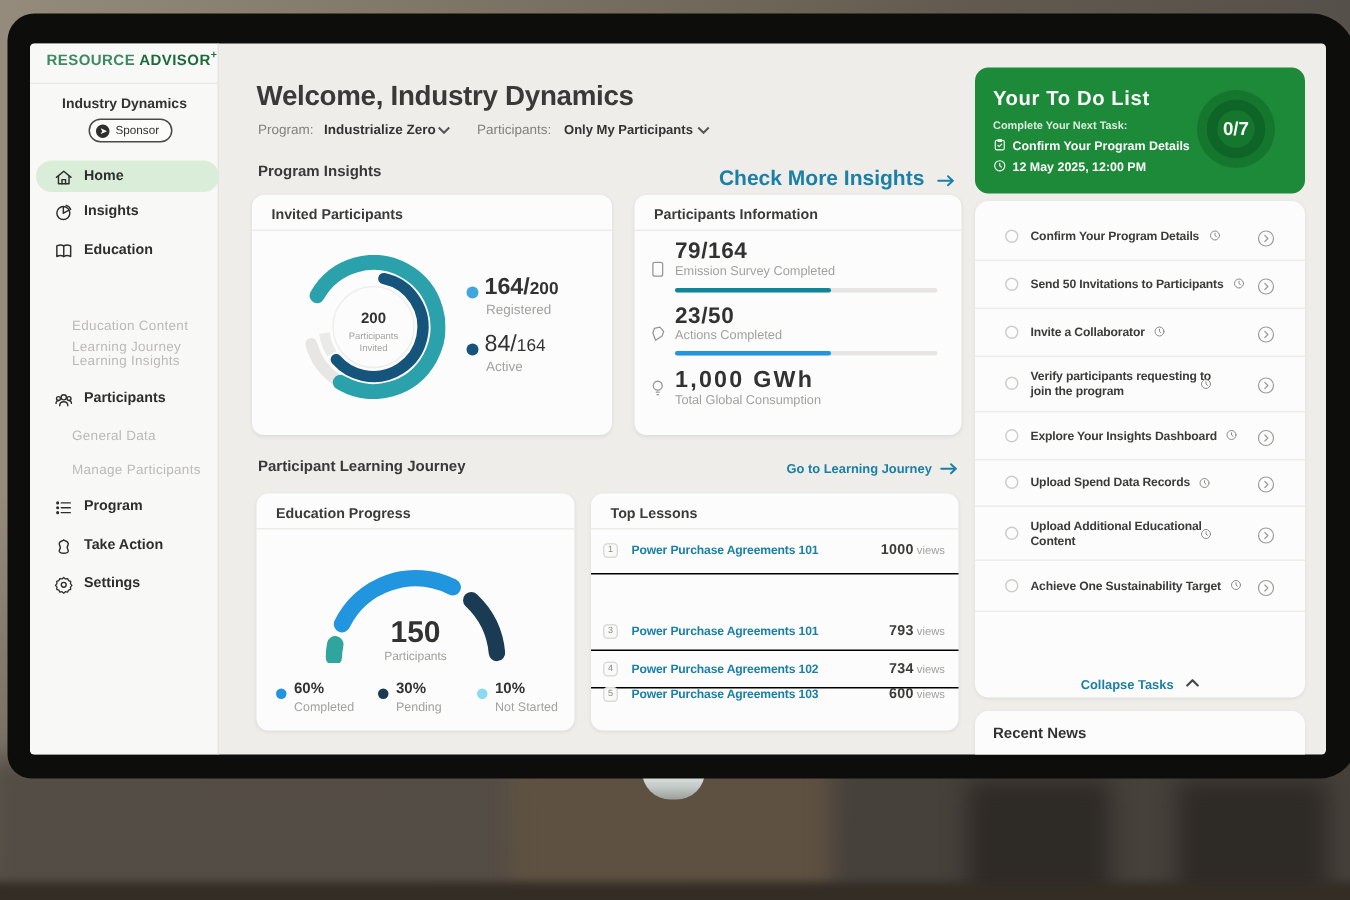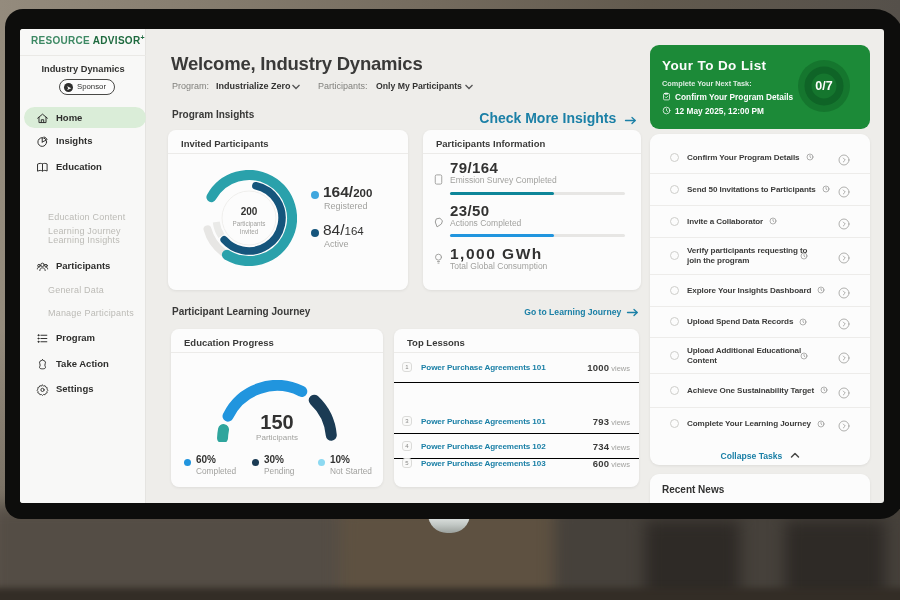--- a/index.html
+++ b/index.html
@@ -367,32 +367,20 @@
         <span class="tl" style="width:168px;">Achieve One Sustainability Target
           <svg class="tclk" width="8" height="8" viewBox="0 0 24 24" fill="none" stroke="#8b8b89" stroke-width="2" stroke-linecap="round">
                 <circle cx="12" cy="12" r="9"></circle>
                 <path d="M12 7.5 V12 l3 2.5"></path>
               </svg></span>
         <span class="tch"><svg width="12" height="12" viewBox="0 0 24 24" fill="none" stroke="#9d9d9a" stroke-width="1.6" stroke-linecap="round" stroke-linejoin="round">
                 <circle cx="12" cy="12" r="10"></circle>
                 <path d="M10.5 8 l4 4 -4 4"></path>
               </svg></span>
       </div>
-      <div class="task" style="top:274px;height:32px;border-bottom:none;">
-        <span class="tcirc"></span>
-        <span class="tl" style="width:165px;">Complete Your Learning Journey
-          <svg class="tclk" width="8" height="8" viewBox="0 0 24 24" fill="none" stroke="#8b8b89" stroke-width="2" stroke-linecap="round">
-                <circle cx="12" cy="12" r="9"></circle>
-                <path d="M12 7.5 V12 l3 2.5"></path>
-              </svg></span>
-        <span class="tch"><svg width="12" height="12" viewBox="0 0 24 24" fill="none" stroke="#9d9d9a" stroke-width="1.6" stroke-linecap="round" stroke-linejoin="round">
-                <circle cx="12" cy="12" r="10"></circle>
-                <path d="M10.5 8 l4 4 -4 4"></path>
-              </svg></span>
-      </div>
       <div class="abs" style="left:0;top:317px;width:220px;text-align:center;font-size:8.6px;font-weight:bold;color:#1b81a8;">Collapse Tasks &nbsp;
         <svg width="10" height="7" viewBox="0 0 10 7" fill="none" stroke="#4a4a48" stroke-width="1.5" stroke-linecap="round" stroke-linejoin="round" style="vertical-align:0px;">
               <path d="M1.5 5 L5 1.5 L8.5 5"></path>
             </svg>
       </div>
     </div>
 
     <div class="card" style="left:630px;top:445px;width:220px;height:40px;border-radius:9px;">
       <div class="abs" style="left:12px;top:10px;font-size:10px;font-weight:bold;color:#333332;">Recent News</div>
     </div>

